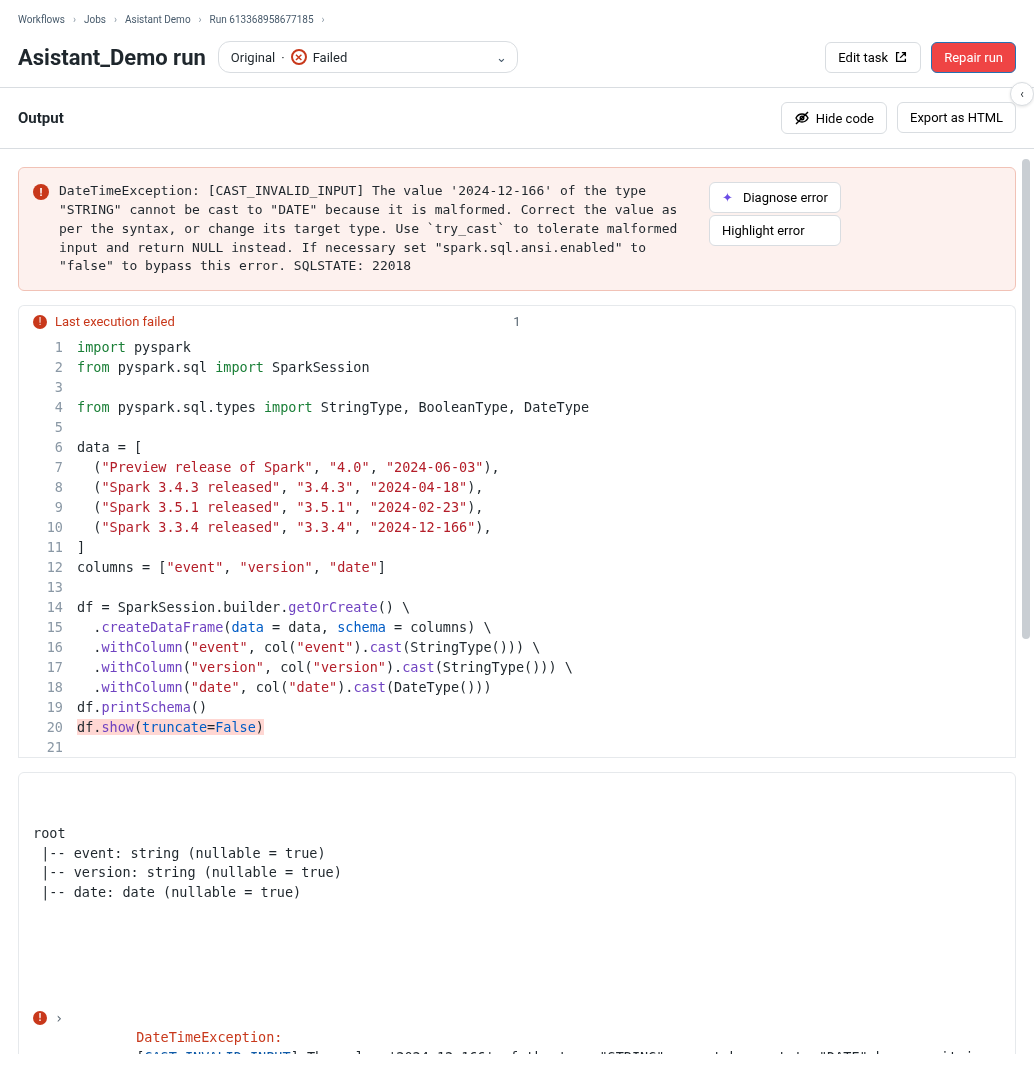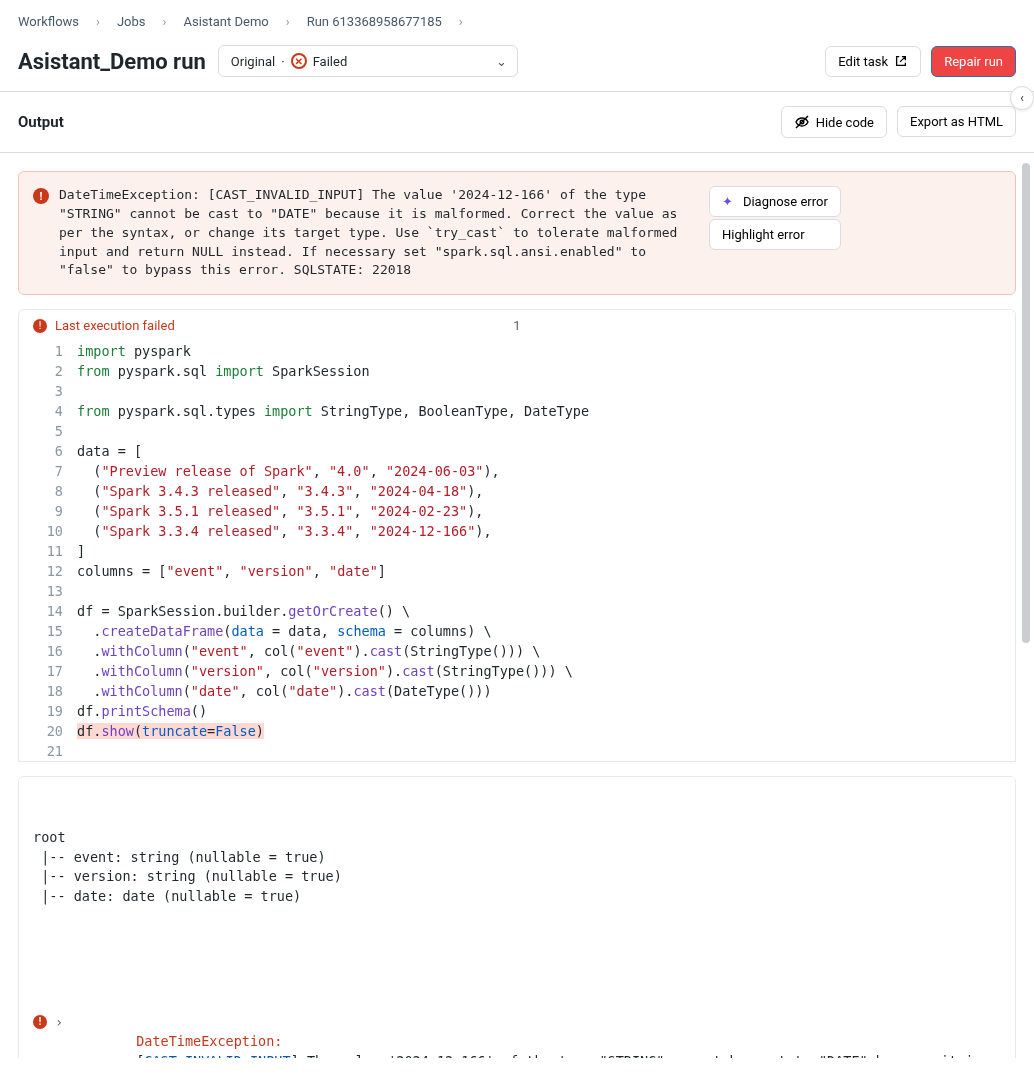--- a/index.html
+++ b/index.html
@@ -1,23 +1,23 @@
 <!DOCTYPE html>
 <html><head>
 <meta charset="utf-8">
 <style>
 * { box-sizing: border-box; margin: 0; padding: 0; }
 body { font-family: -apple-system, BlinkMacSystemFont, "Segoe UI", Roboto, sans-serif; font-size: 13px; color: #1f272d; background: #fff; width: 1034px; }
 .top-bar { border-bottom: 1px solid #d9dde1; padding: 14px 18px 14px 18px; }
-.breadcrumb { display: flex; align-items: center; gap: 17px; font-size: 13px; color: #475a6b; margin-bottom: 12px; }
+.breadcrumb { display: flex; align-items: center; gap: 8px; font-size: 10px; color: #475a6b; margin-bottom: 12px; }
 .breadcrumb a { color: #475a6b; text-decoration: none; }
 .breadcrumb .chev { color: #8a98a5; }
 .title-row { display: flex; align-items: center; gap: 12px; margin-top: 16px; }
 .page-title { font-size: 22px; font-weight: 700; }
-.status-pill { border: 1px solid #d9dde1; border-radius: 6px; padding: 7px 34px 7px 12px; display: inline-flex; align-items: center; gap: 6px; font-size: 13px; position: relative; min-width: 300px; }
+.status-pill { border: 1px solid #d9dde1; border-radius: 12px; padding: 7px 34px 7px 12px; display: inline-flex; align-items: center; gap: 6px; font-size: 13px; position: relative; min-width: 300px; }
 .status-pill .chev-down { position: absolute; right: 10px; color: #475a6b; }
 .status-pill .fail-icon { width: 16px; height: 16px; border-radius: 50%; border: 2px solid #c8381b; display: inline-flex; align-items: center; justify-content: center; color: #c8381b; font-size: 10px; font-weight: bold; }
 .actions-right { margin-left: auto; display: flex; gap: 10px; align-items: center; }
 .btn { border: 1px solid #d9dde1; background: #fff; border-radius: 6px; padding: 7px 12px; font-size: 13px; cursor: pointer; display: inline-flex; align-items: center; gap: 6px; font-family: inherit; }
 .btn-primary { background: #ef4444; color: #fff; border-color: #2272b4; }
 .output-bar { display: flex; align-items: center; padding: 14px 18px; border-bottom: 1px solid #d9dde1; position: relative; }
 .output-title { font-size: 15px; font-weight: 700; }
 .output-actions { margin-left: auto; display: flex; gap: 10px; align-items: flex-start; }
 .collapse-btn { position: absolute; right: 0; top: -6px; width: 24px; height: 24px; border-radius: 50%; background: #fff; border: 1px solid #d9dde1; display: flex; align-items: center; justify-content: center; cursor: pointer; font-size: 12px; box-shadow: 0 1px 3px rgba(0,0,0,.1); }
 .content-wrap { position: relative; height: calc(1080px - 175px); overflow: hidden; }

